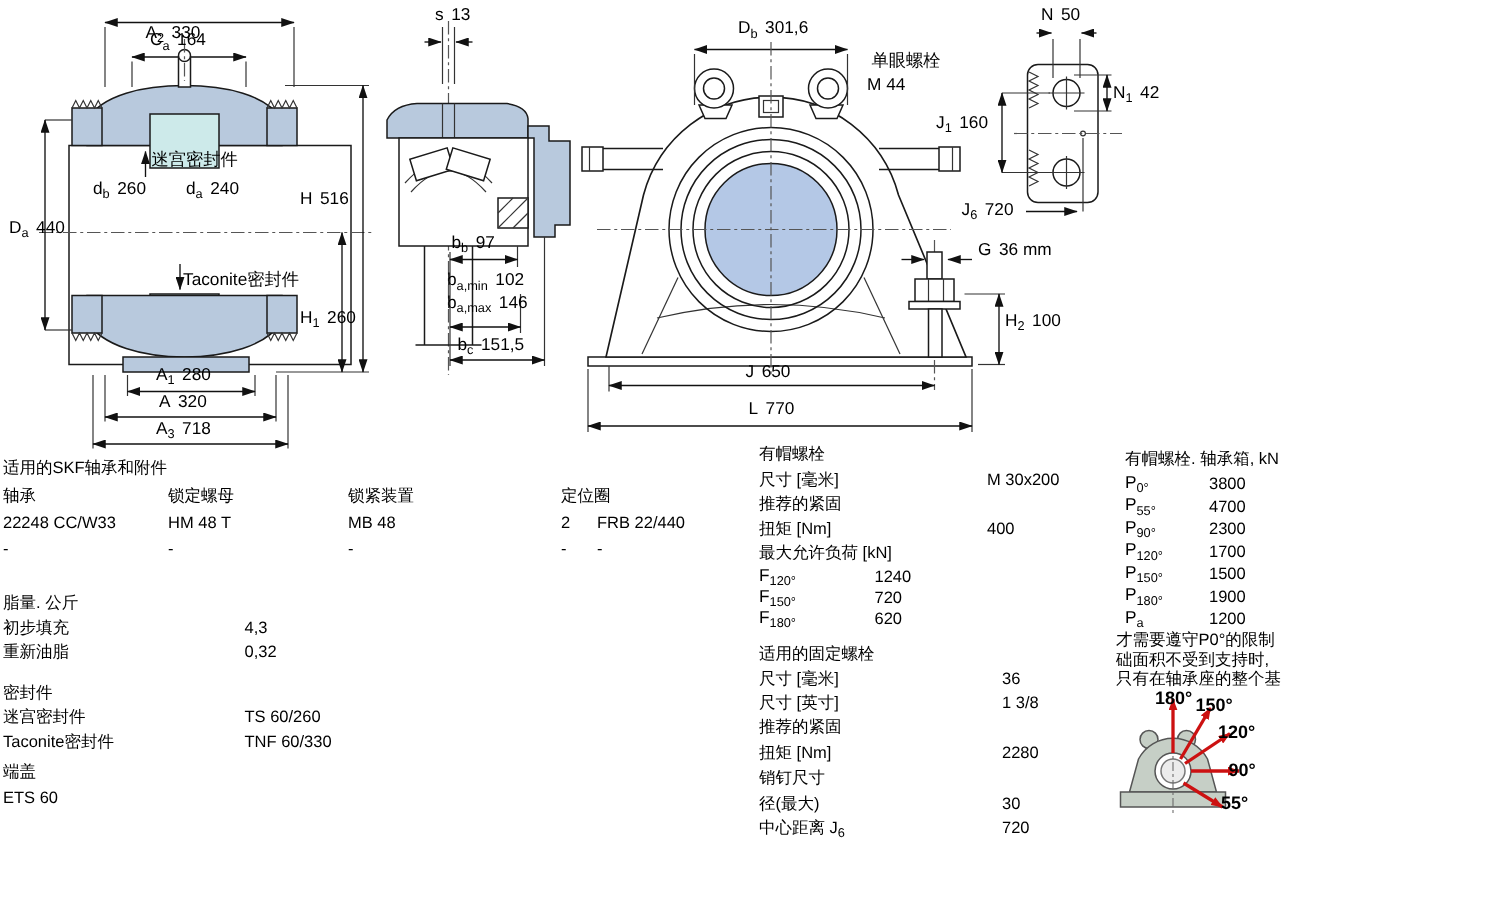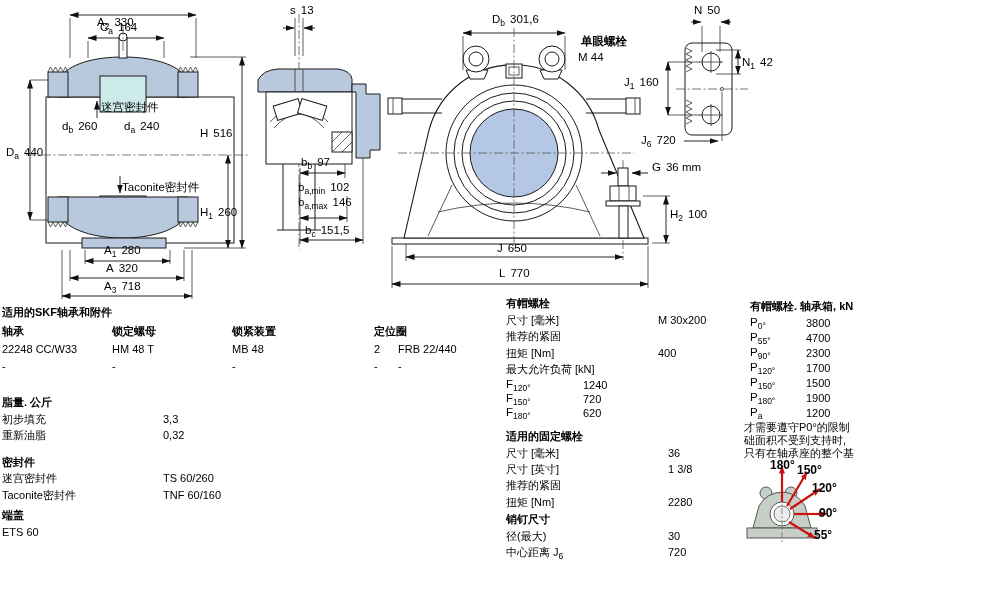--- a/index.html
+++ b/index.html
@@ -1,20 +1,20 @@
 <!DOCTYPE html>
 <html><head>
 <meta charset="utf-8">
 <style>
   html,body{margin:0;padding:0;background:#fff;}
   #page{position:relative;width:1000px;height:600px;background:#fff;
         font-family:"Liberation Sans",sans-serif;overflow:hidden;}
   svg{position:absolute;left:0;top:0;}
   .lbl{position:absolute;font-size:11px;color:#000;white-space:nowrap;line-height:1.15;}
-  .b{font-weight:bold;}
+  .b{font-weight:normal;}
   .dim{position:absolute;font-size:11.5px;color:#000;white-space:nowrap;line-height:1.1;}
   .dim sub{font-size:8.5px;line-height:0;}
   .dim .v{margin-left:5px;}
   .ang{position:absolute;font-size:12px;font-weight:bold;color:#000;white-space:nowrap;}
   .ln{stroke:#1a1a1a;stroke-width:1;fill:none;}
   .thin{stroke:#333;stroke-width:0.8;fill:none;}
   .dimln{stroke:#111;stroke-width:0.9;fill:none;}
   .cl{stroke:#555;stroke-width:0.8;fill:none;stroke-dasharray:9 2.5 2 2.5;}
   .white{fill:#ffffff;stroke:#1a1a1a;stroke-width:1;}
 </style>
@@ -267,29 +267,29 @@
   <span class="lbl" style="left:374px;top:343px">2</span>
   <span class="lbl" style="left:398px;top:343px">FRB 22/440</span>
   <span class="lbl" style="left:2px;top:360px">-</span>
   <span class="lbl" style="left:112px;top:360px">-</span>
   <span class="lbl" style="left:232px;top:360px">-</span>
   <span class="lbl" style="left:374px;top:360px">-</span>
   <span class="lbl" style="left:398px;top:360px">-</span>
 
   <span class="lbl b" style="left:2px;top:396px">脂量. 公斤</span>
   <span class="lbl" style="left:2px;top:413px">初步填充</span>
-  <span class="lbl" style="left:163px;top:413px">3,3</span>
+  <span class="lbl" style="left:163px;top:413px">4,3</span>
   <span class="lbl" style="left:2px;top:429px">重新油脂</span>
   <span class="lbl" style="left:163px;top:429px">0,32</span>
 
   <span class="lbl b" style="left:2px;top:456px">密封件</span>
   <span class="lbl" style="left:2px;top:472px">迷宫密封件</span>
   <span class="lbl" style="left:163px;top:472px">TS 60/260</span>
   <span class="lbl" style="left:2px;top:489px">Taconite密封件</span>
-  <span class="lbl" style="left:163px;top:489px">TNF 60/160</span>
+  <span class="lbl" style="left:163px;top:489px">TNF 60/330</span>
 
   <span class="lbl b" style="left:2px;top:509px">端盖</span>
   <span class="lbl" style="left:2px;top:526px">ETS 60</span>
 
   <span class="lbl b" style="left:506px;top:297px">有帽螺栓</span>
   <span class="lbl" style="left:506px;top:314px">尺寸 [毫米]</span>
   <span class="lbl" style="left:658px;top:314px">M 30x200</span>
   <span class="lbl" style="left:506px;top:330px">推荐的紧固</span>
   <span class="lbl" style="left:506px;top:347px">扭矩 [Nm]</span>
   <span class="lbl" style="left:658px;top:347px">400</span>

